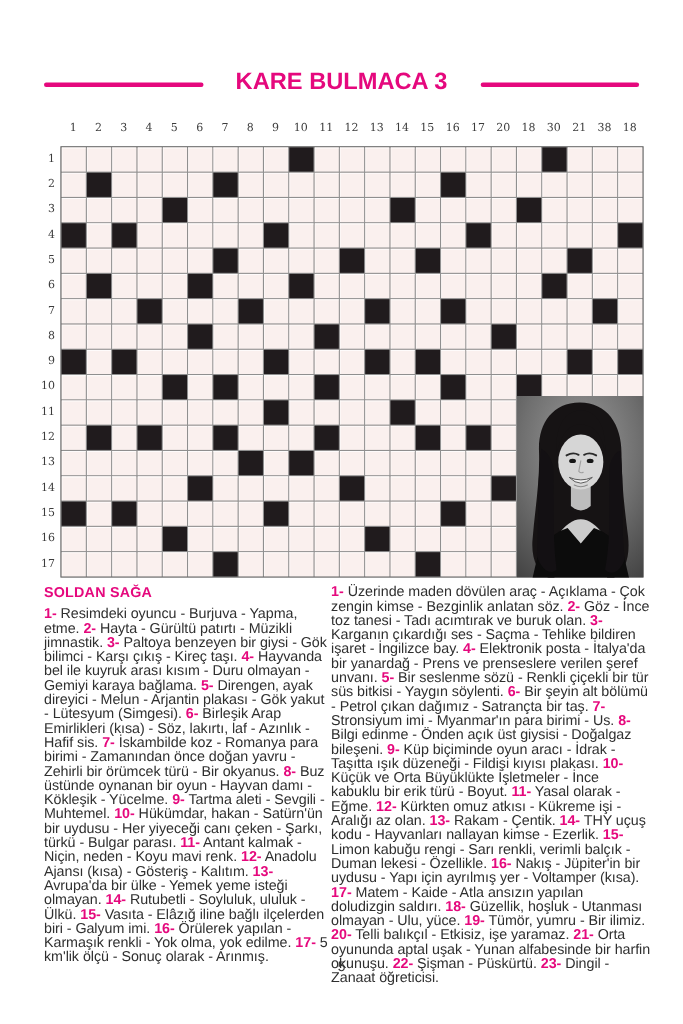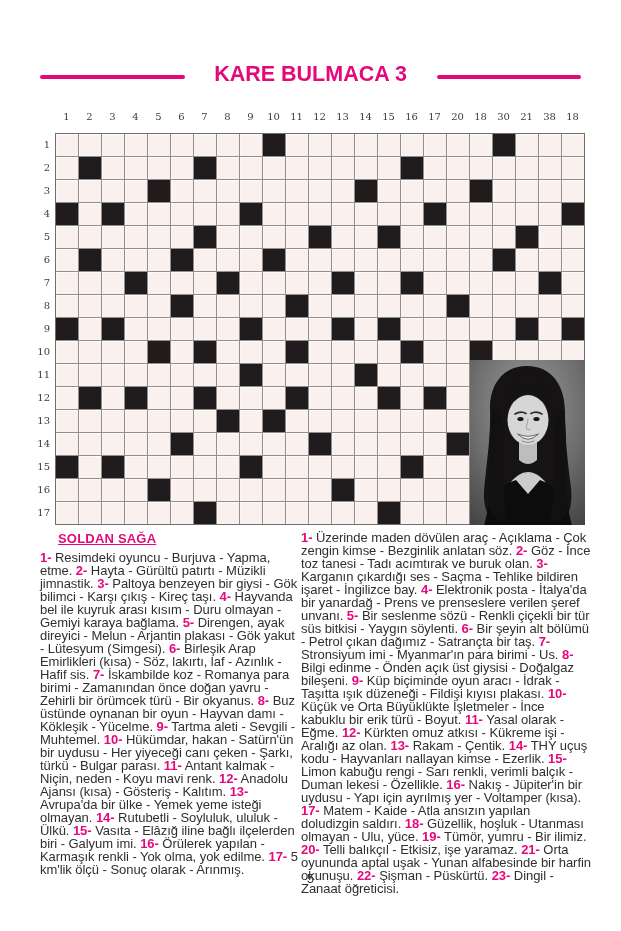--- a/index.html
+++ b/index.html
@@ -20,21 +20,21 @@
         display:grid;grid-template-columns:repeat(23,22px);grid-auto-rows:22px;gap:1px;}
   .cell{background:#faf0ee;box-shadow:inset 0 1px 0 rgba(255,255,255,.75),inset 1px 0 0 rgba(255,255,255,.45);}
   .cell.b{background:#201b1d;box-shadow:none;}
 
   .photo{position:absolute;left:470px;top:360px;width:115px;height:165px;z-index:5;}
   .photo svg{display:block;}
 
   .clue-col{position:absolute;z-index:2;}
   .clue-col.left{left:40px;top:531px;width:260px;}
   .clue-col.right{left:301px;top:531px;width:290px;}
-  .clue-head{color:#e5087d;font-size:13px;font-weight:700;letter-spacing:.2px;margin:0 0 5px 18px;text-decoration:underline;}
+  .clue-head{color:#e5087d;font-size:13px;font-weight:700;letter-spacing:.2px;margin:0 0 5px 0;}
   .clue-text{font-size:13px;line-height:13px;color:#2f2f2f;letter-spacing:-0.05px;text-align:left;}
   .clue-text .cn{color:#e5087d;font-weight:700;}
 
   .pagenum{position:absolute;left:0;top:872px;width:621px;text-align:center;font-size:12.5px;color:#333;}
 </style>
 </head>
 <body>
 
 <div class="title-wrap">
   <h1 class="title">KARE BULMACA 3</h1>

